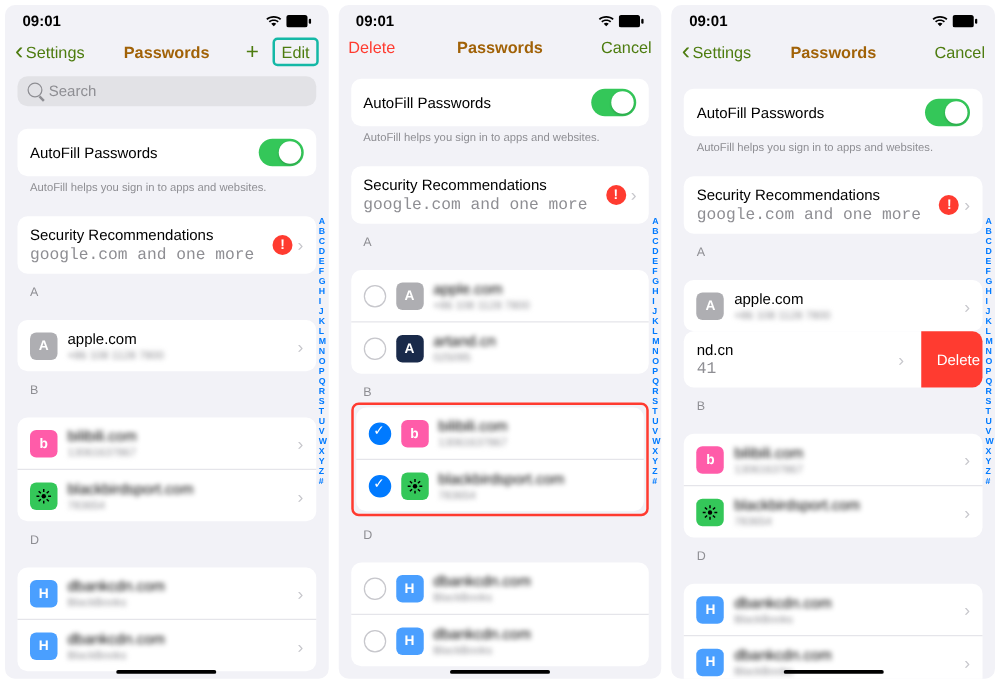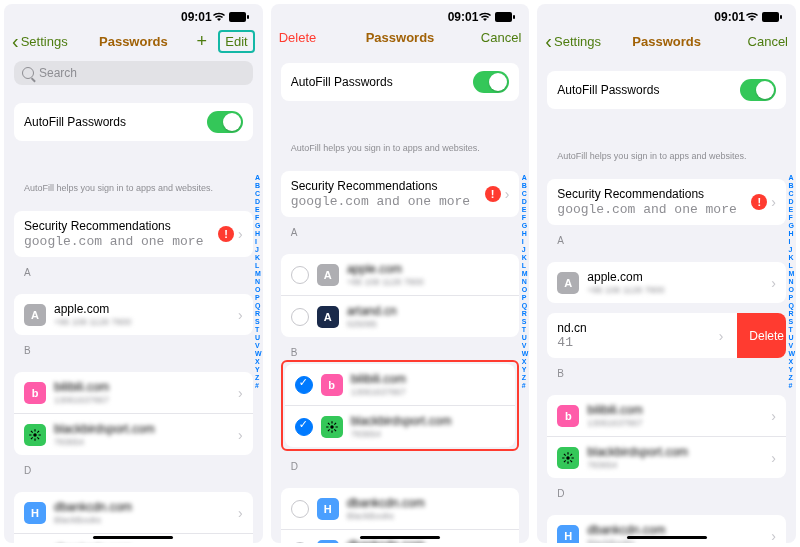--- a/index.html
+++ b/index.html
@@ -1,59 +1,59 @@
 <!DOCTYPE html>
 <html><head>
 <meta charset="utf-8">
 <style>
 * { margin: 0; padding: 0; box-sizing: border-box; font-family: -apple-system, BlinkMacSystemFont, 'Segoe UI', sans-serif; }
 body { background: #fff; display: flex; gap: 8px; padding: 4px; width: 800px; height: 547px; }
 .phone { width: 262px; height: 539px; background: #f2f2f7; border-radius: 8px; overflow: hidden; position: relative; font-size: 11px; }
-.status { display: flex; justify-content: flex-end; align-items: center; padding: 6px 14px 2px; font-size: 12px; font-weight: 600; }
+.status { display: flex; justify-content: space-between; align-items: center; padding: 6px 14px 2px; font-size: 12px; font-weight: 600; }
 .status-icons { display: flex; gap: 3px; align-items: center; }
 .nav { display: flex; justify-content: space-between; align-items: center; padding: 4px 8px; font-size: 13px; }
 .nav-left, .nav-right { color: #4d7c0f; display: flex; align-items: center; gap: 2px; min-width: 60px; }
 .nav-right { justify-content: flex-end; }
 .nav-title { font-weight: 600; color: #a16207; }
 .chevron-left::before { content: '‹'; font-size: 20px; font-weight: 300; }
 .plus-icon::before { content: '+'; font-size: 18px; font-weight: 300; }
 .red-box { border: 2px solid #14b8a6; border-radius: 4px; padding: 2px 5px; }
 .red-box-wrap { border: 2px solid #ff3b30; border-radius: 6px; padding: 2px; }
 .del-red { color: #ff3b30; }
-.search { margin: 4px 10px; background: #e2e2e6; border-radius: 8px; padding: 5px 8px; color: #8e8e93; display: flex; align-items: center; gap: 5px; font-size: 12px; }
+.search { margin: 4px 10px; background: #e2e2e6; border-radius: 8px; padding: 5px 8px; color: #8e8e93; display: flex; align-items: flex-start; gap: 5px; font-size: 12px; }
 .search-icon { width: 12px; height: 12px; border: 1.5px solid #8e8e93; border-radius: 50%; position: relative; }
 .search-icon::after { content: ''; position: absolute; width: 5px; height: 1.5px; background: #8e8e93; transform: rotate(45deg); bottom: -2px; right: -3px; }
 .content { padding: 0 10px; overflow-y: hidden; }
 .card { background: #fff; border-radius: 8px; margin-top: 14px; }
 .row { display: flex; align-items: center; padding: 8px 10px; position: relative; border-bottom: 0.5px solid #e5e5ea; }
 .row:last-child { border-bottom: none; }
 .row-title { font-size: 12px; color: #000; }
 .row-sub { font-size: 9px; color: #8e8e93; filter: blur(2px); }
 .row-sub-clear { font-size: 13px; color: #8e8e93; font-family: Liberation Mono, monospace; }
 .row-main { flex: 1; display: flex; flex-direction: column; gap: 1px; }
 .row-main-blur .row-title { filter: blur(2px); }
 .toggle { width: 36px; height: 22px; background: #34c759; border-radius: 11px; position: relative; }
 .toggle::after { content: ''; position: absolute; width: 18px; height: 18px; background: #fff; border-radius: 50%; top: 2px; right: 2px; box-shadow: 0 1px 2px rgba(0,0,0,0.2); }
 .alert-icon { width: 16px; height: 16px; background: #ff3b30; border-radius: 50%; color: #fff; display: flex; align-items: center; justify-content: center; font-size: 11px; font-weight: 700; margin-right: 4px; }
 .chev { color: #c7c7cc; font-size: 14px; }
-.caption { font-size: 9px; color: #8e8e93; padding: 4px 10px; margin-top: 38px; }
+.caption { font-size: 9px; color: #8e8e93; padding: 4px 10px; }
 .section-hdr { font-size: 10px; color: #8e8e93; padding: 10px 10px 2px; }
 .app-icon { width: 22px; height: 22px; border-radius: 5px; margin-right: 8px; display: flex; align-items: center; justify-content: center; color: #fff; font-size: 11px; font-weight: 600; }
 .ic-gray { background: #aeaeb2; }
 .ic-pink { background: #ff5ca9; }
 .ic-green { background: #34c759; }
 .ic-blue { background: #4a9fff; }
 .ic-navy { background: #1a2a4a; }
 .radio { width: 18px; height: 18px; border: 1.5px solid #c7c7cc; border-radius: 50%; margin-right: 8px; }
 .radio.checked { background: #007aff; border-color: #007aff; position: relative; }
 .radio.checked::after { content: '✓'; color: #fff; position: absolute; top: -1px; left: 3px; font-size: 11px; }
 .index-bar { position: absolute; right: 1px; top: 170px; display: flex; flex-direction: column; font-size: 7px; color: #007aff; font-weight: 600; line-height: 8px; }
 .home-ind { position: absolute; bottom: 4px; left: 50%; transform: translateX(-50%); width: 80px; height: 3px; background: #000; border-radius: 2px; }
 .delete-btn { background: #ff3b30; color: #fff; padding: 0 12px; display: flex; align-items: center; font-size: 12px; align-self: stretch; margin: -8px -10px -8px 8px; }
-.swipe-row { background: #fff; border-radius: 8px; margin-top: 10px; display: flex; overflow: hidden; }
+.swipe-row { background: #fff; border-radius: 8px; margin-top: 0; display: flex; overflow: hidden; }
 .swipe-left { flex: 1; padding: 8px 10px; display: flex; flex-direction: column; }
 .gear-svg { width: 14px; height: 14px; }
 </style>
 </head>
 <body>
 
 <div class="phone">
   <div class="status">
     <span>09:01</span>
     <span class="status-icons">

